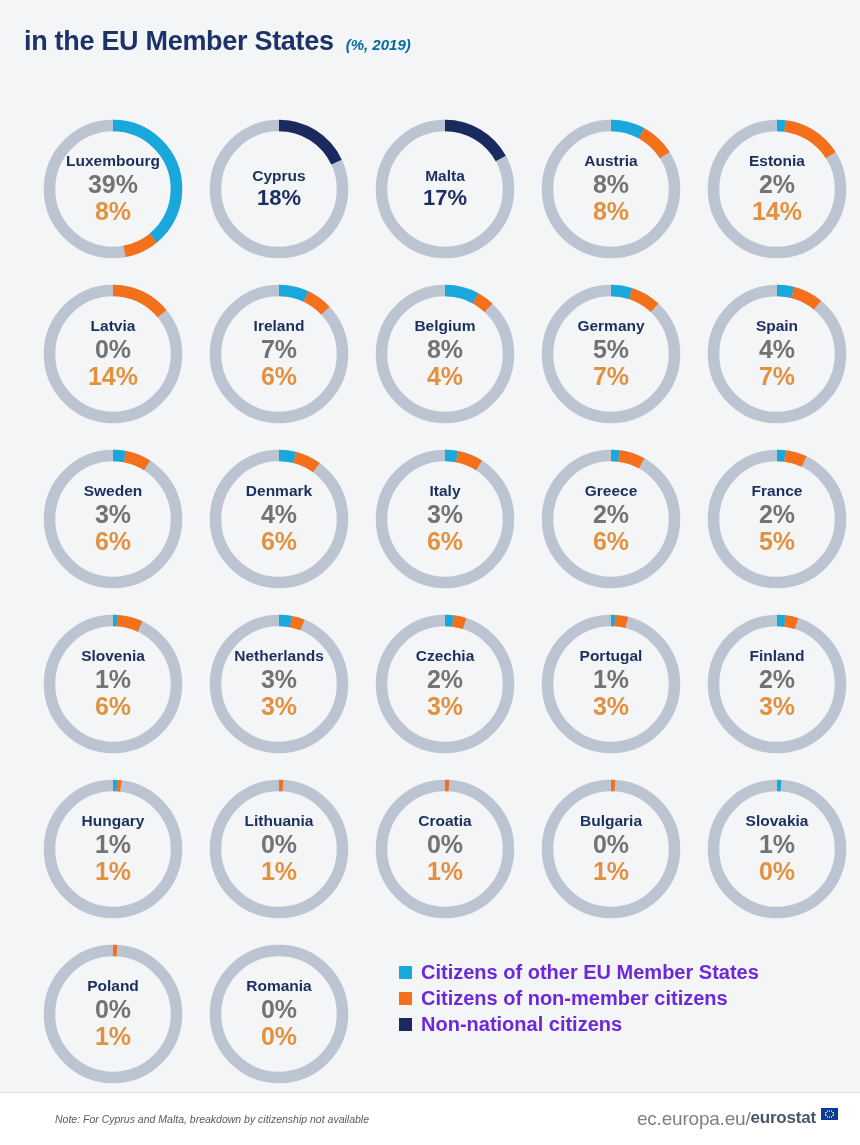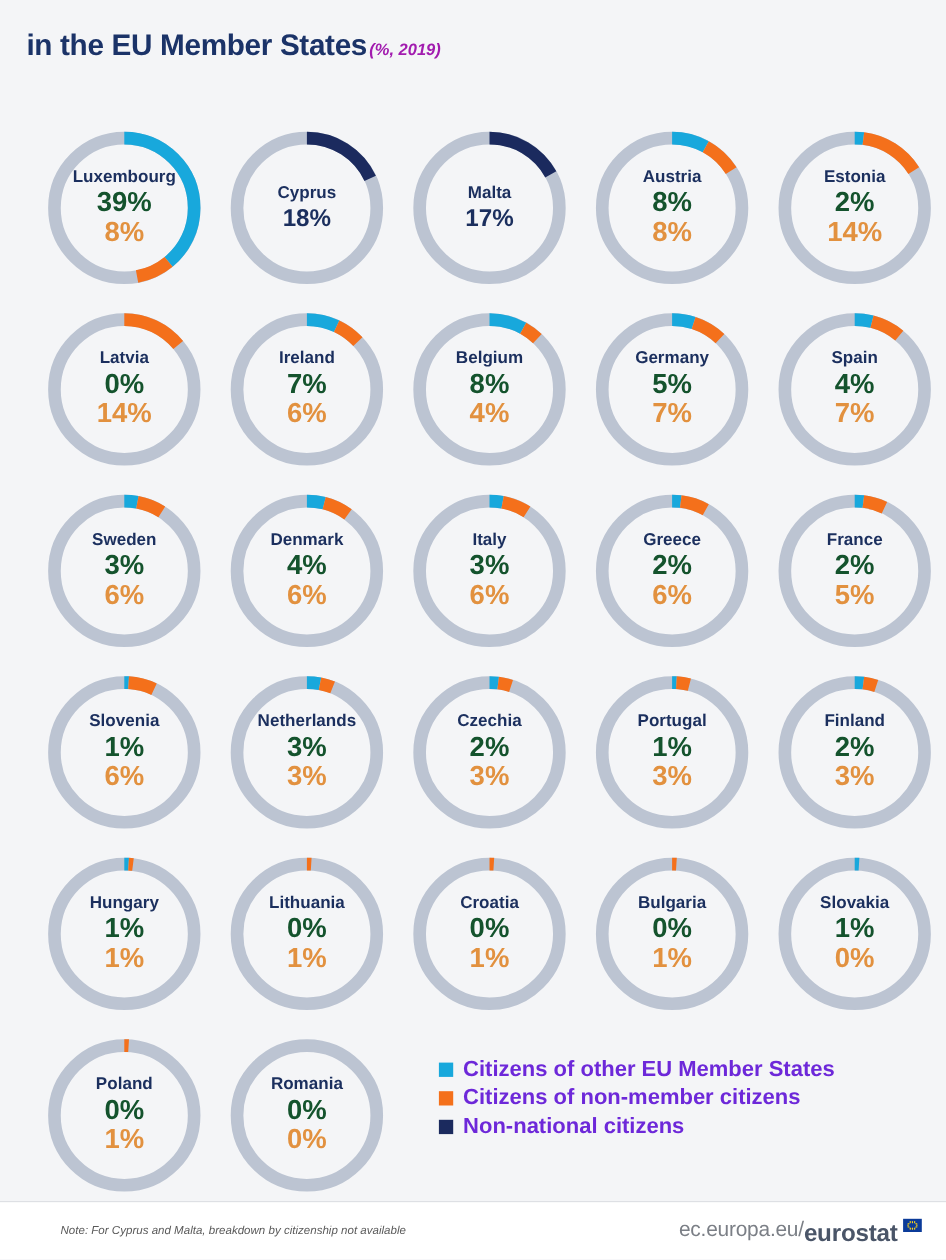--- a/index.html
+++ b/index.html
@@ -20,22 +20,22 @@
     font-weight:bold;
     color:#1b3368;
     letter-spacing:-0.3px;
     line-height:1.42;
     display:inline;
   }
   #title-sub {
     font-size:15px;
     font-style:italic;
     font-weight:bold;
-    color:#a21caf;
-    margin-left:2px;
+    color:#0369a1;
+    margin-left:12px;
     text-align:right;
   }
 
   
   #grid {
     position:absolute;
     top:113px;
     left:12px;
     width:860px;
   }
@@ -69,21 +69,21 @@
     font-size:15.5px;
     font-weight:bold;
     color:#1b2f5e;
     line-height:1.05;
     margin-bottom:1px;
     white-space:nowrap;
   }
   .v-eu {
     font-size:25px;
     font-weight:bold;
-    color:#14532d;
+    color:#737373;
     line-height:1.08;
   }
   .v-non {
     font-size:25px;
     font-weight:bold;
     color:#e2913f;
     line-height:1.08;
   }
   .v-total {
     font-size:22px;
@@ -144,21 +144,21 @@
     position:absolute;
     right:22px; top:1108px;
     display:flex;
   }
   #brand-ec {
     font-size:19px;
     color:#7b7f86;
     letter-spacing:-0.2px;
   }
   #brand-euro {
-    font-size:22px;
+    font-size:17px;
     font-weight:bold;
     color:#4a5568;
     letter-spacing:-0.2px;
   }
   #eu-flag {
     width:17px; height:12px;
     margin-left:5px;
     background:#0b3b99;
     position:relative;
     display:inline-block;

